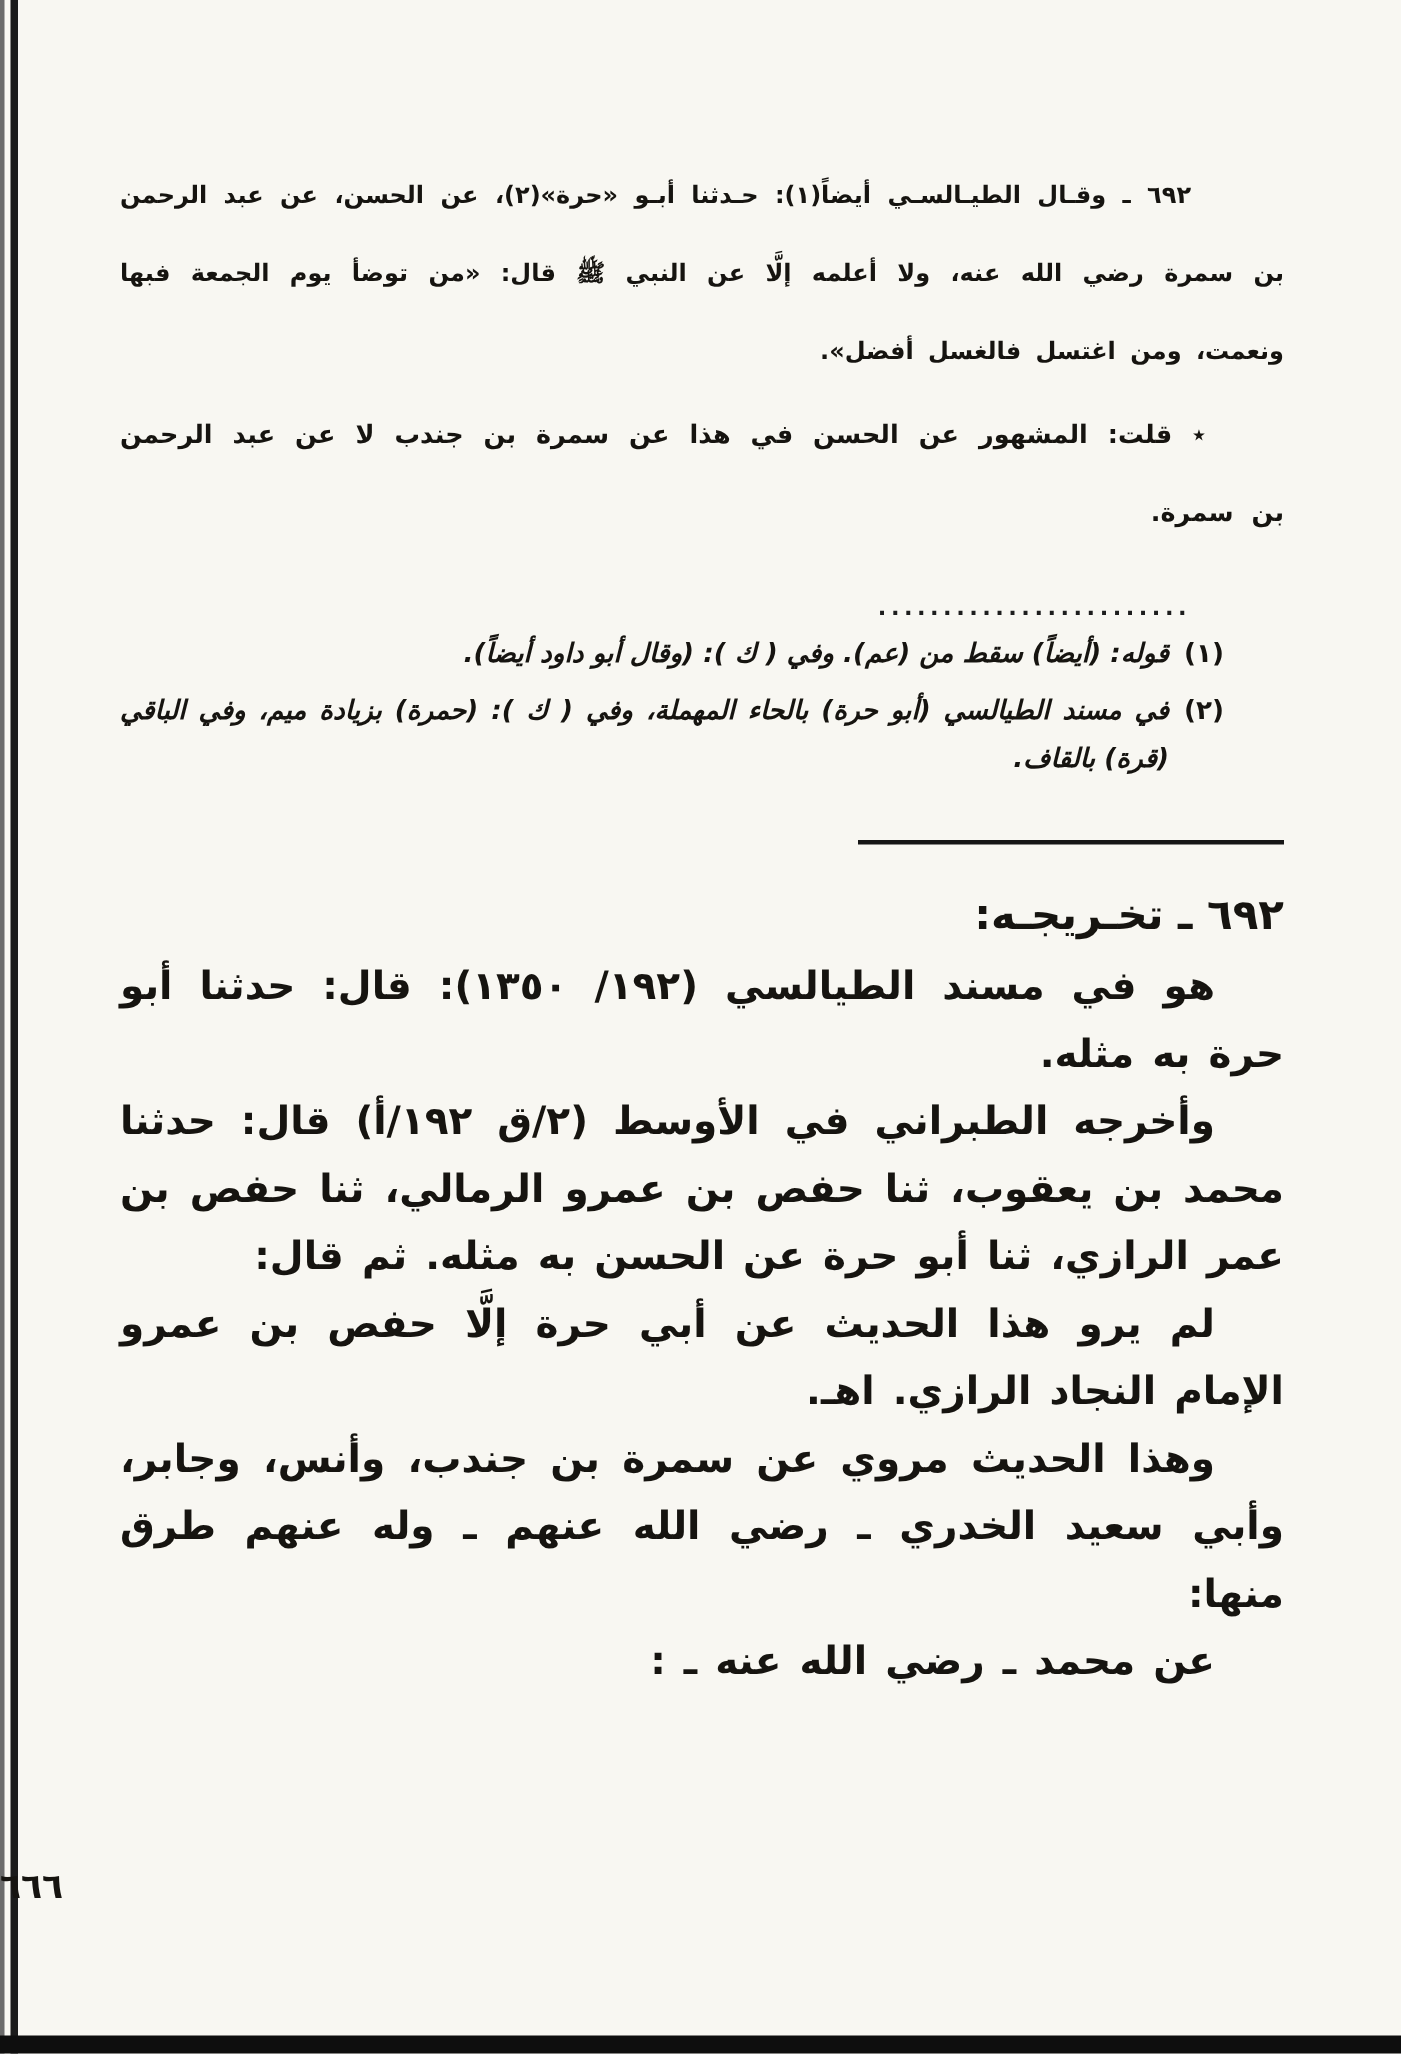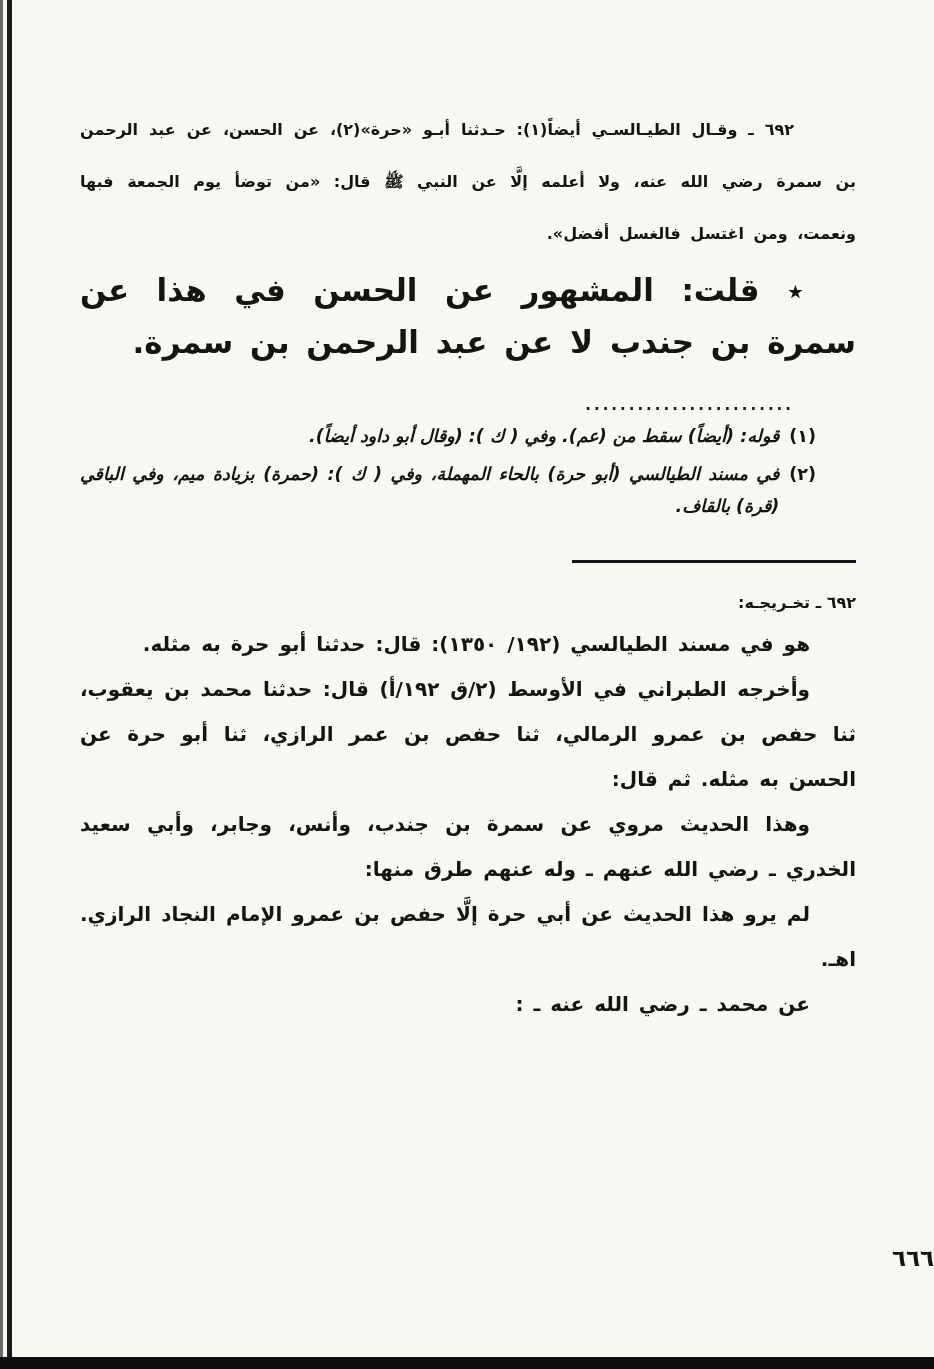--- a/index.html
+++ b/index.html
@@ -54,21 +54,21 @@
   p { margin: 0; }
   .hadith-main {
     font-size: 16px;
     font-weight: 700;
     line-height: 52px;
     text-align: justify;
     text-indent: 62px;
     word-spacing: 4px;
   }
   .hadith-comment {
-    font-size: 31px;
+    font-size: 17px;
     font-weight: 700;
     line-height: 52px;
     text-align: justify;
     text-indent: 52px;
     word-spacing: 6px;
     margin-top: 4px;
   }
   .fn-sep {
     margin: 28px 62px 0 0;
     font-size: 15px;
@@ -91,38 +91,38 @@
   }
   .fn-marker { flex: 0 0 auto; }
   .fn-text { flex: 1; font-style: italic; }
   .section-rule {
     border: 0;
     border-top: 3px solid #161616;
     width: 284px;
     margin: 38px 0 0 auto;
   }
   .tk-heading {
-    font-size: 16px;
+    font-size: 28px;
     font-weight: 700;
     margin: 30px 0 10px 0;
   }
   .tk {
-    font-size: 20px;
+    font-size: 26px;
     font-weight: 700;
     line-height: 45px;
     text-align: justify;
     word-spacing: 3px;
   }
   .tk.indent { text-indent: 46px; }
   .page-number {
     position: absolute;
     top: 1245px;
     left: 0;
     width: 100%;
-    text-align: right;
+    text-align: left;
     font-size: 23px;
     font-weight: 700;
     letter-spacing: 2px;
   }
 </style>
 </head>
 <body>
 
 <div class="page">
 
@@ -150,23 +150,23 @@
     </div>
 
     <hr class="section-rule">
 
     <h2 class="tk-heading">٦٩٢ ـ تخـريجـه:</h2>
 
     <p class="tk indent">هو في مسند الطيالسي (١٩٢/ ١٣٥٠): قال: حدثنا أبو حرة به مثله.</p>
 
     <p class="tk indent">وأخرجه الطبراني في الأوسط (٢/ق ١٩٢/أ) قال: حدثنا محمد بن يعقوب، ثنا حفص بن عمرو الرمالي، ثنا حفص بن عمر الرازي، ثنا أبو حرة عن الحسن به مثله. ثم قال:</p>
 
+    <p class="tk indent">لم يرو هذا الحديث عن أبي حرة إلَّا حفص بن عمرو الإمام النجاد الرازي. اهـ.</p>
+
     <p class="tk indent">وهذا الحديث مروي عن سمرة بن جندب، وأنس، وجابر، وأبي سعيد الخدري ـ رضي الله عنهم ـ وله عنهم طرق منها:</p>
-
-    <p class="tk indent">لم يرو هذا الحديث عن أبي حرة إلَّا حفص بن عمرو الإمام النجاد الرازي. اهـ.</p>
 
     <p class="tk indent">عن محمد ـ رضي الله عنه ـ :</p>
 
 
   </main>
 
   <footer class="page-number">٦٦٦</footer>
 
 </div>
 

